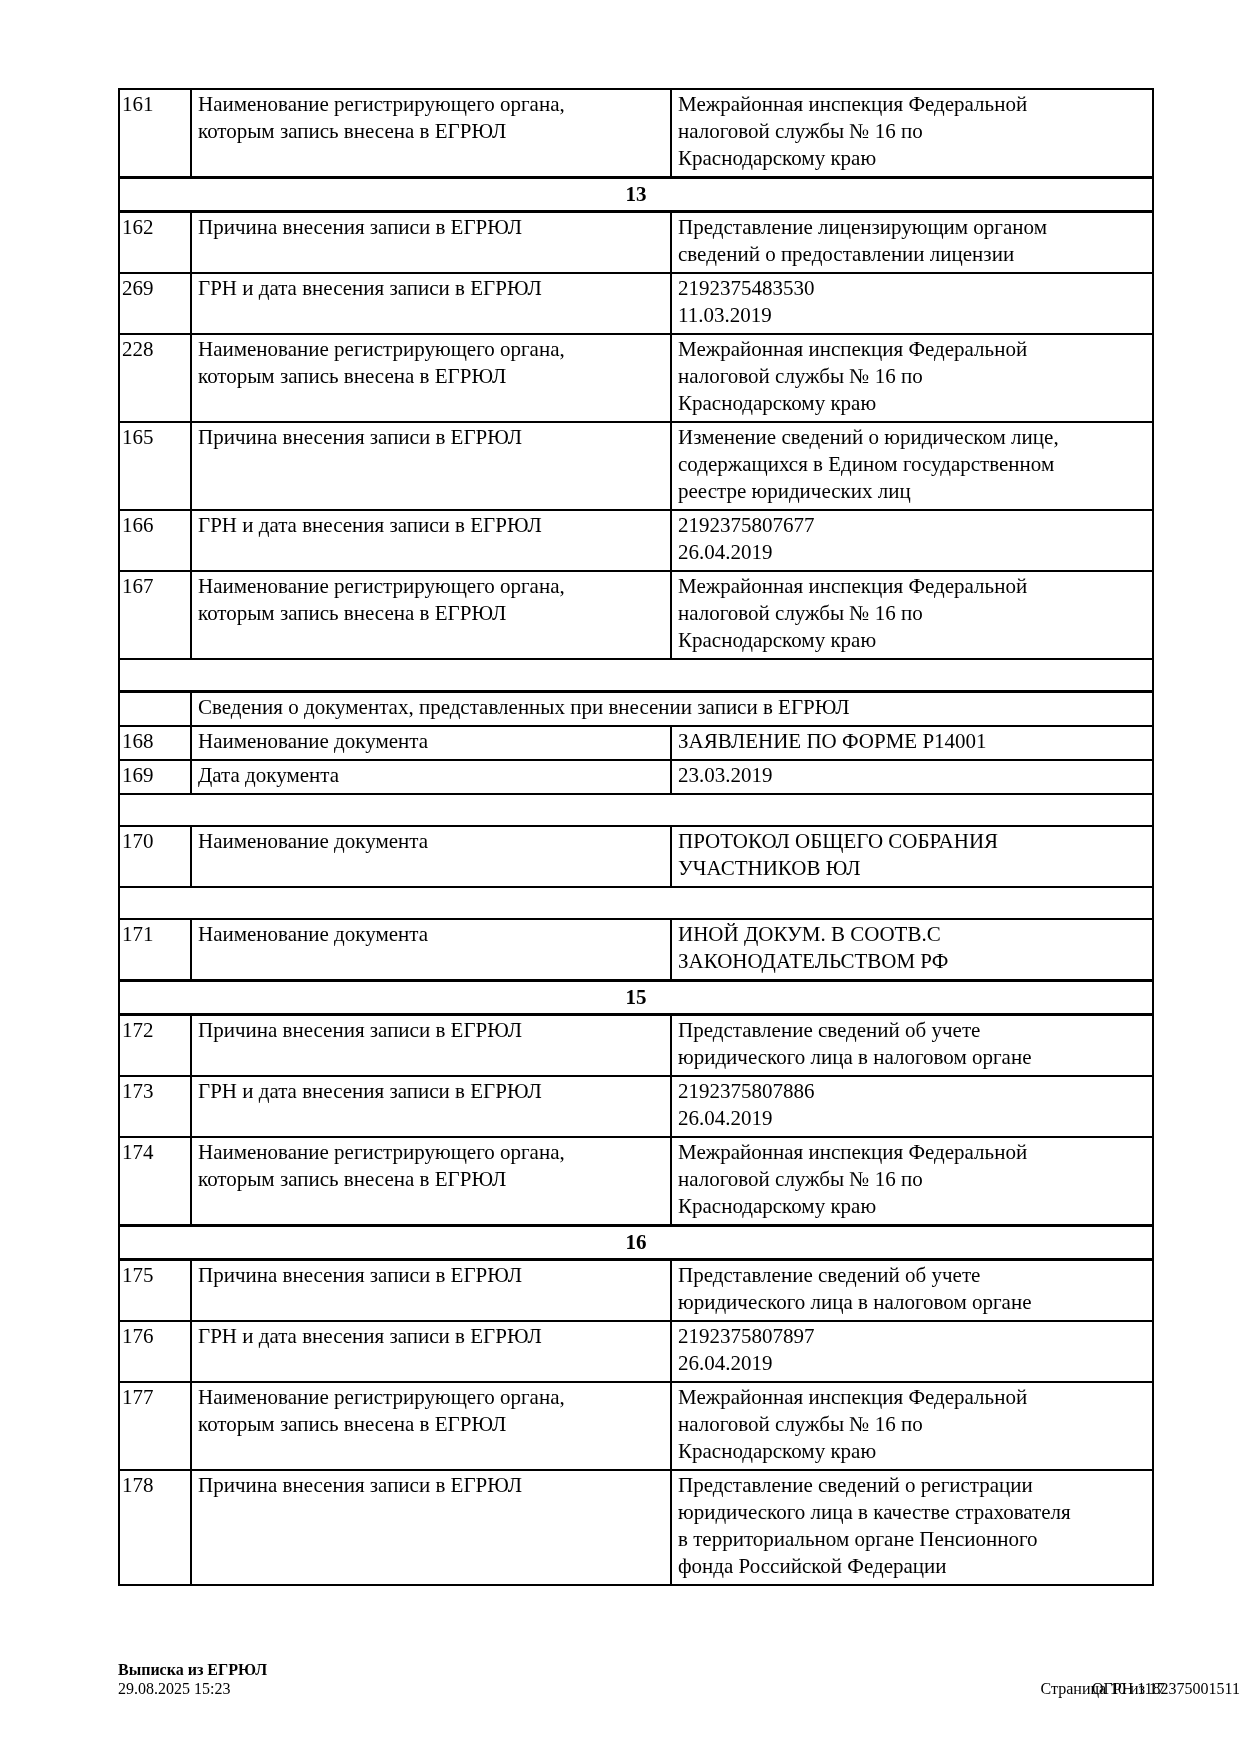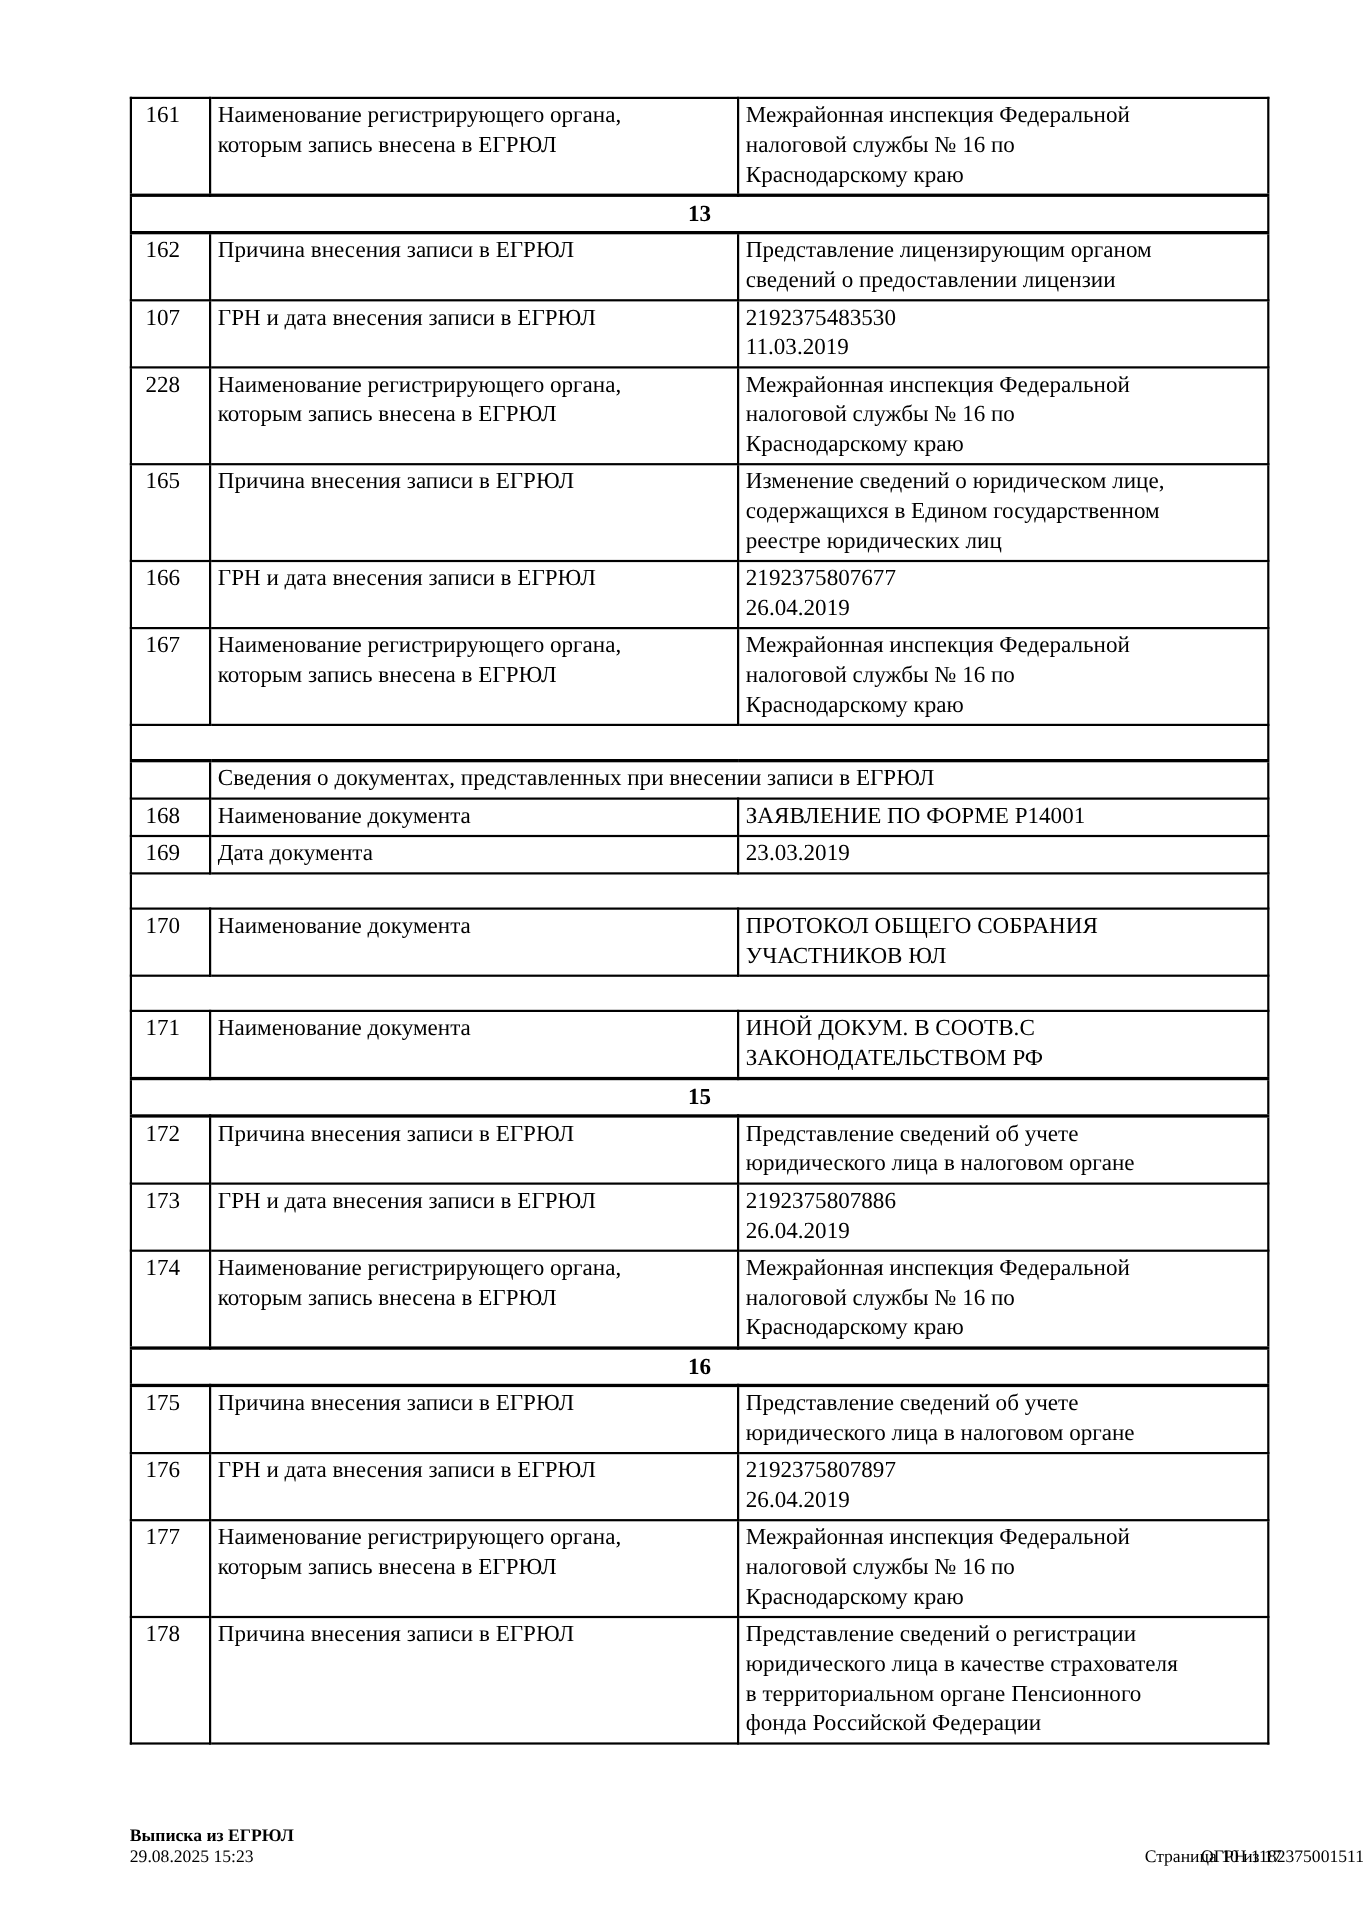--- a/index.html
+++ b/index.html
@@ -26,21 +26,20 @@
   .doc-table td {
     border: 2px solid #000000;
     vertical-align: top;
     font-size: 21px;
     line-height: 27px;
     padding: 1px 6px 4px 6px;
     white-space: pre-line;
     overflow: hidden;
   }
   .doc-table td.num-cell {
-    text-align: center;
     padding-left: 2px;
     padding-right: 16px;
   }
   .doc-table td.section-cell {
     text-align: center;
     font-weight: bold;
     border-top-width: 3px;
     border-bottom-width: 3px;
     padding-top: 2px;
     padding-bottom: 2px;
@@ -105,21 +104,21 @@
       <tr>
         <td class="section-cell" colspan="3">13</td>
       </tr>
       <tr>
         <td class="num-cell">162</td>
         <td class="label-cell">Причина внесения записи в ЕГРЮЛ</td>
         <td class="value-cell">Представление лицензирующим органом
 сведений о предоставлении лицензии</td>
       </tr>
       <tr>
-        <td class="num-cell">107</td>
+        <td class="num-cell">269</td>
         <td class="label-cell">ГРН и дата внесения записи в ЕГРЮЛ</td>
         <td class="value-cell">2192375483530
 11.03.2019</td>
       </tr>
       <tr>
         <td class="num-cell">228</td>
         <td class="label-cell">Наименование регистрирующего органа,
 которым запись внесена в ЕГРЮЛ</td>
         <td class="value-cell">Межрайонная инспекция Федеральной
 налоговой службы № 16 по

